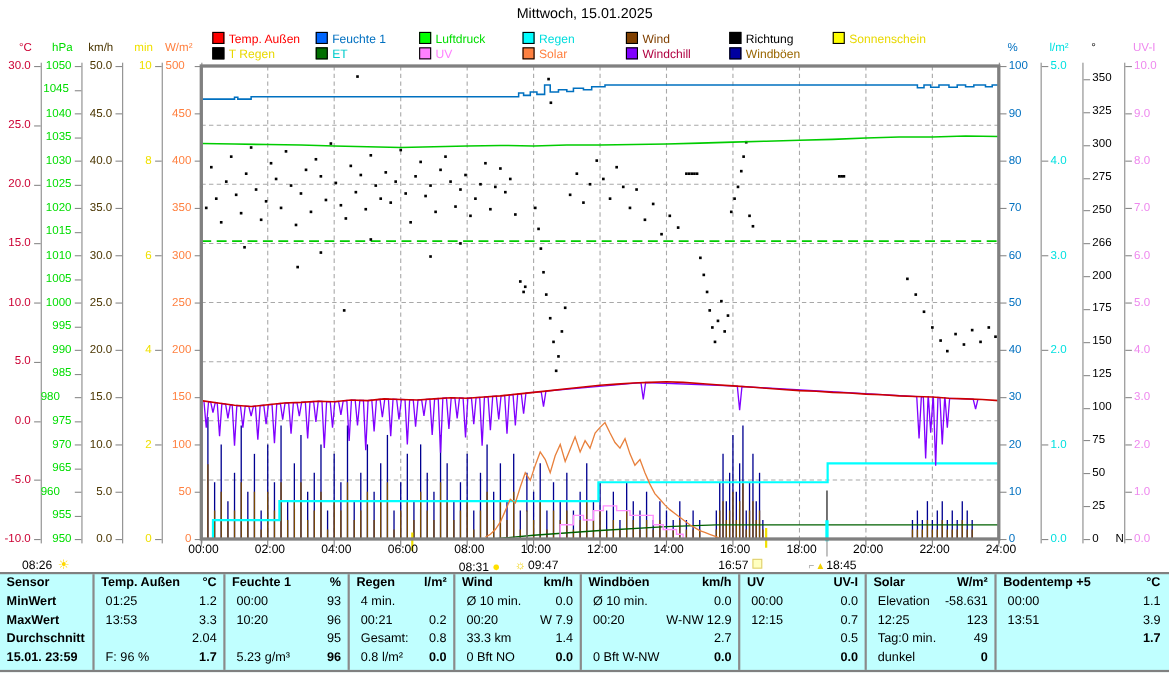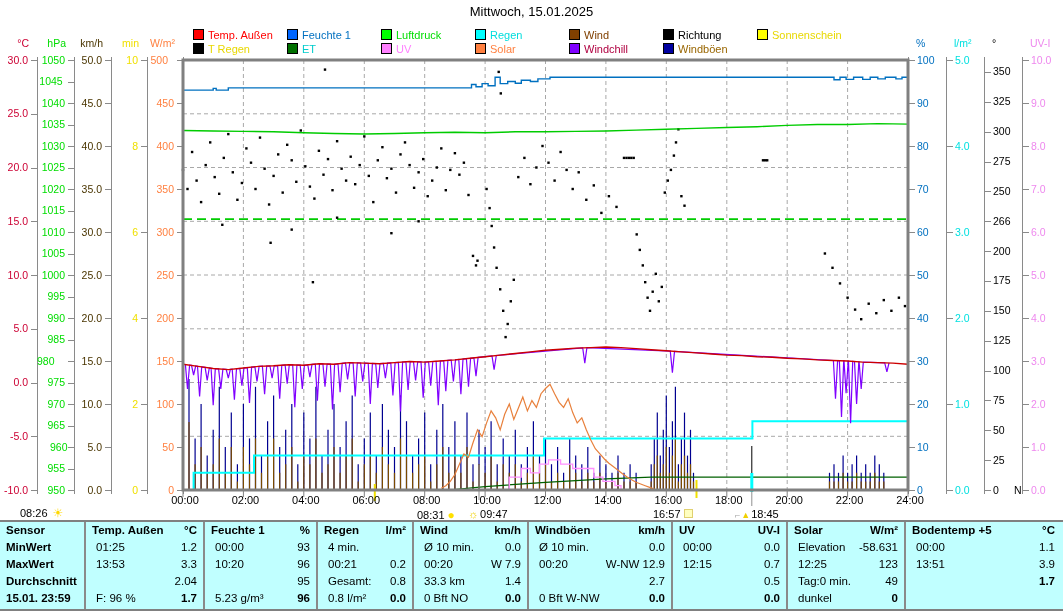--- a/index.html
+++ b/index.html
@@ -100,21 +100,21 @@
       <div class="ax-lab" style="color: rgb(0, 221, 0); top: 333px; left: 37px; width: 28px; text-align: right;">985</div>
       <div class="tick" style="top: 339.5px; width: 6px; left: 68px;"></div>
       <div class="ax-lab" style="color: rgb(0, 221, 0); top: 354.5px; left: 37px; width: 28px; text-align: left;">980</div>
       <div class="tick" style="top: 361px; width: 6px; left: 68px;"></div>
       <div class="ax-lab" style="color: rgb(0, 221, 0); top: 376px; left: 37px; width: 28px; text-align: right;">975</div>
       <div class="tick" style="top: 382.5px; width: 6px; left: 68px;"></div>
       <div class="ax-lab" style="color: rgb(0, 221, 0); top: 397.5px; left: 37px; width: 28px; text-align: right;">970</div>
       <div class="tick" style="top: 404px; width: 6px; left: 68px;"></div>
       <div class="ax-lab" style="color: rgb(0, 221, 0); top: 419px; left: 37px; width: 28px; text-align: right;">965</div>
       <div class="tick" style="top: 425.5px; width: 6px; left: 68px;"></div>
-      <div class="ax-lab" style="color: rgb(0, 221, 0); top: 440.5px; left: 37px; width: 16px; text-align: right; margin-left: 13px;">960</div>
+      <div class="ax-lab" style="color: rgb(0, 221, 0); top: 440.5px; left: 37px; width: 16px; text-align: right;">960</div>
       <div class="tick" style="top: 447px; width: 6px; left: 68px;"></div>
       <div class="ax-lab" style="color: rgb(0, 221, 0); top: 462px; left: 37px; width: 28px; text-align: right;">955</div>
       <div class="tick" style="top: 468.5px; width: 6px; left: 68px;"></div>
       <div class="ax-lab" style="color: rgb(0, 221, 0); top: 483.5px; left: 37px; width: 28px; text-align: right;">950</div>
       <div class="tick" style="top: 490px; width: 6px; left: 68px;"></div>
       <div class="vline" style="left: 111px; top: 57px; height: 437px;"></div>
       <div class="ax-unit" style="color: rgb(74, 53, 0); top: 37px; left: 74px; width: 29px; text-align: right;">km/h</div>
       <div class="ax-lab" style="color: rgb(74, 53, 0); top: 53.5px; left: 74px; width: 28px; text-align: right;">50.0</div>
       <div class="tick" style="top: 60px; width: 6px; left: 105px;"></div>
       <div class="ax-lab" style="color: rgb(74, 53, 0); top: 96.5px; left: 74px; width: 28px; text-align: right;">45.0</div>

